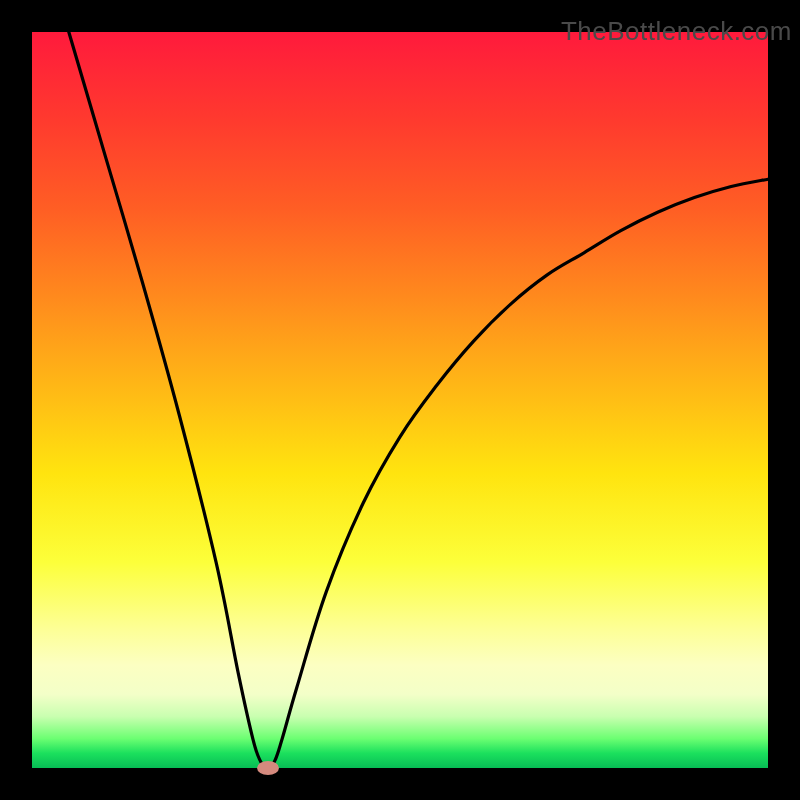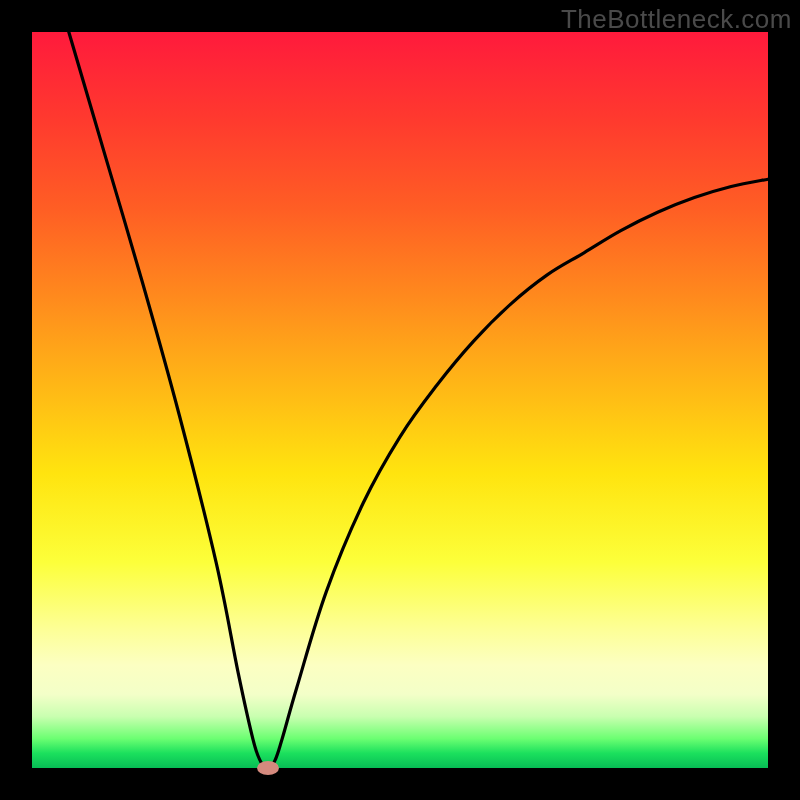--- a/index.html
+++ b/index.html
@@ -36,21 +36,21 @@
       #fcffc2 86%,
       #f3ffc8 90%,
       #c9ffb0 93%,
       #6cff72 96%,
       #1be05d 98%,
       #07bd55 100%
     );
   }
   .watermark {
     position: absolute;
-    top: 4px;
+    top: 16px;
     right: 8px;
     color: #4a4a4a;
     font-size: 26px;
     font-weight: 500;
     letter-spacing: 0.5px;
     user-select: none;
   }
   svg.curve {
     position: absolute;
     left: 0;

